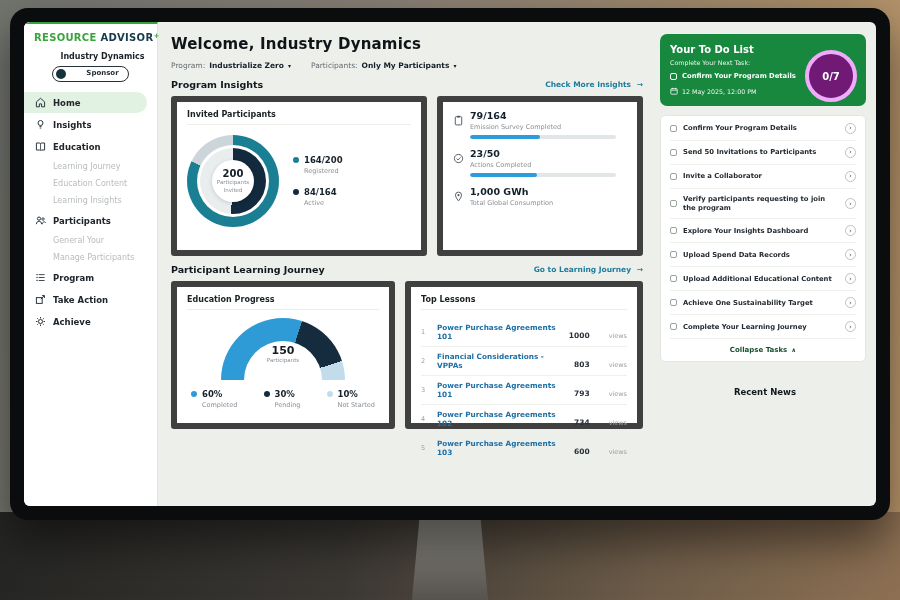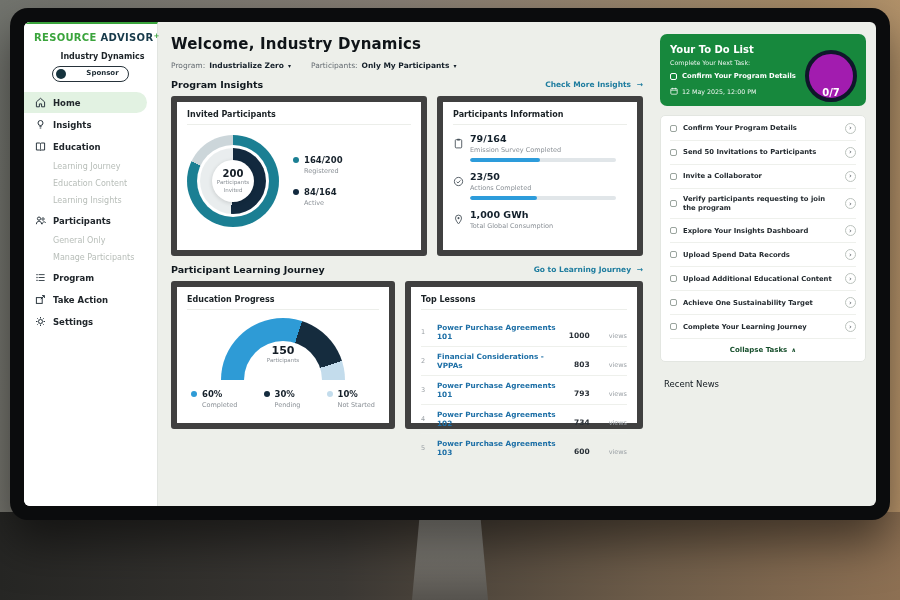--- a/index.html
+++ b/index.html
@@ -105,31 +105,31 @@
 
   
   .rightcol{width:222px;flex:none;padding:12px 10px 0 6px;display:flex;flex-direction:column;overflow:hidden;}
   .todo-green{position:relative;background:#17883d;border-radius:7px;color:#fff;padding:10px 70px 10px 10px;}
   .todo-title{font-size:10px;font-weight:bold;}
   .todo-sub{font-size:6.3px;margin-top:4px;opacity:.92;}
   .todo-next{display:flex;gap:5px;align-items:flex-start;font-size:6.8px;font-weight:bold;margin-top:6px;line-height:1.3;}
   .todo-check{width:7px;height:7px;border:1px solid #fff;border-radius:2px;flex:none;margin-top:1px;cursor:pointer;}
   .todo-due{display:flex;gap:4px;align-items:center;font-size:6.3px;margin-top:6px;opacity:.95;}
   .todo-ring{position:absolute;right:9px;top:16px;width:52px;height:52px;border-radius:50%;
-    background:#a21caf;border:4px solid #0f172a;display:flex;align-items:flex-end;justify-content:center;
+    background:#701a75;border:4px solid #f0abfc;display:flex;align-items:center;justify-content:center;
     font-size:10px;font-weight:bold;}
   .task-card{background:#fff;border:1px solid #e3e6e1;border-radius:5px;margin-top:9px;padding:1px 9px;}
   .task{display:flex;align-items:center;gap:6px;padding:6px 0;border-bottom:1px solid #eef0ec;cursor:pointer;}
   .task-check{width:7px;height:7px;border:1px solid #9aa49e;border-radius:2px;flex:none;cursor:pointer;}
   .task-label{flex:1;font-size:6.8px;font-weight:bold;color:#242b30;line-height:1.3;}
   .task-chevron{width:11px;height:11px;border:1px solid #bcc3be;border-radius:50%;flex:none;
     display:flex;align-items:center;justify-content:center;font-size:7px;color:#4a525a;cursor:pointer;}
   .collapse-link{text-align:center;font-size:7px;font-weight:bold;color:#174f2c;padding:7px 0 6px;cursor:pointer;}
   .collapse-link .up{margin-left:4px;font-size:6px;}
-  .recent-news{font-size:8.5px;font-weight:normal;color:#10181e;margin:17px 0 0 4px;}
+  .recent-news{font-size:8.5px;font-weight:bold;color:#10181e;margin:25px 0 0 4px;text-align:center;}
 </style>
 </head>
 <body>
 
 <div class="scene">
   <div class="stand"></div>
   <div class="monitor">
     <div class="screen">
 
       <aside class="sidebar">
@@ -176,21 +176,21 @@
             <span class="nicon">
                 <svg width="11" height="11" viewBox="0 0 11 11">
                   <circle cx="4" cy="3.6" r="1.6" fill="none" stroke="#2d3840" stroke-width="1"></circle>
                   <path d="M1.4 9.2c.1-2 1.2-3 2.6-3s2.5 1 2.6 3" fill="none" stroke="#2d3840" stroke-width="1"></path>
                   <circle cx="8" cy="4" r="1.2" fill="none" stroke="#2d3840" stroke-width=".9"></circle>
                   <path d="M7.3 9.2c.1-1.6.9-2.4 1.9-2.4.6 0 1.2.3 1.5 1" fill="none" stroke="#2d3840" stroke-width=".9"></path>
                 </svg>
               </span>
             <span>Participants</span>
           </div>
-          <div class="nav-sub">General Only</div>
+          <div class="nav-sub">General Your</div>
           <div class="nav-sub">Manage Participants</div>
           <div class="nav-item">
             <span class="nicon">
                 <svg width="11" height="11" viewBox="0 0 11 11">
                   <g fill="#2d3840">
                     <rect x="1.4" y="2" width="1.2" height="1.2"></rect>
                     <rect x="3.6" y="2.2" width="6" height=".9"></rect>
                     <rect x="1.4" y="4.9" width="1.2" height="1.2"></rect>
                     <rect x="3.6" y="5.1" width="6" height=".9"></rect>
                     <rect x="1.4" y="7.8" width="1.2" height="1.2"></rect>
@@ -209,21 +209,21 @@
               </span>
             <span>Take Action</span>
           </div>
           <div class="nav-item">
             <span class="nicon">
                 <svg width="11" height="11" viewBox="0 0 11 11">
                   <circle cx="5.5" cy="5.5" r="2" fill="none" stroke="#2d3840" stroke-width="1"></circle>
                   <path d="M5.5 1v1.5M5.5 8.5V10M1 5.5h1.5M8.5 5.5H10M2.3 2.3l1 1M7.7 7.7l1 1M8.7 2.3l-1 1M3.3 7.7l-1 1" stroke="#2d3840" stroke-width="1"></path>
                 </svg>
               </span>
-            <span>Settings</span>
+            <span>Achieve</span>
           </div>
         </nav>
       </aside>
 
       <main class="main">
         <h1 class="welcome">Welcome, Industry Dynamics</h1>
 
         <div class="filters">
           <div class="filter">
             <span>Program:</span>
@@ -271,21 +271,20 @@
                       <span class="dot" style="background: rgb(18, 41, 62);"></span>
                       <span class="leg-val">84/164</span>
                     </div>
                   <div class="leg-label">Active</div>
                 </div>
               </div>
             </div>
           </div>
 
           <div class="card info">
-            <div class="card-title">Participants Information</div>
             <div class="stat">
               <span class="stat-icon"><svg width="11" height="11" viewBox="0 0 12 12">
                     <rect x="2.5" y="1.8" width="7" height="9" rx="1" fill="none" stroke="#4a545c" stroke-width="1"></rect>
                     <rect x="4.4" y=".8" width="3.2" height="2" rx=".5" fill="#4a545c"></rect>
                   </svg></span>
               <div>
                 <div class="stat-val">79/164</div>
                 <div class="stat-label">Emission Survey Completed</div>
                 <div class="pbar">
                     <span style="width: 48%;"></span>

